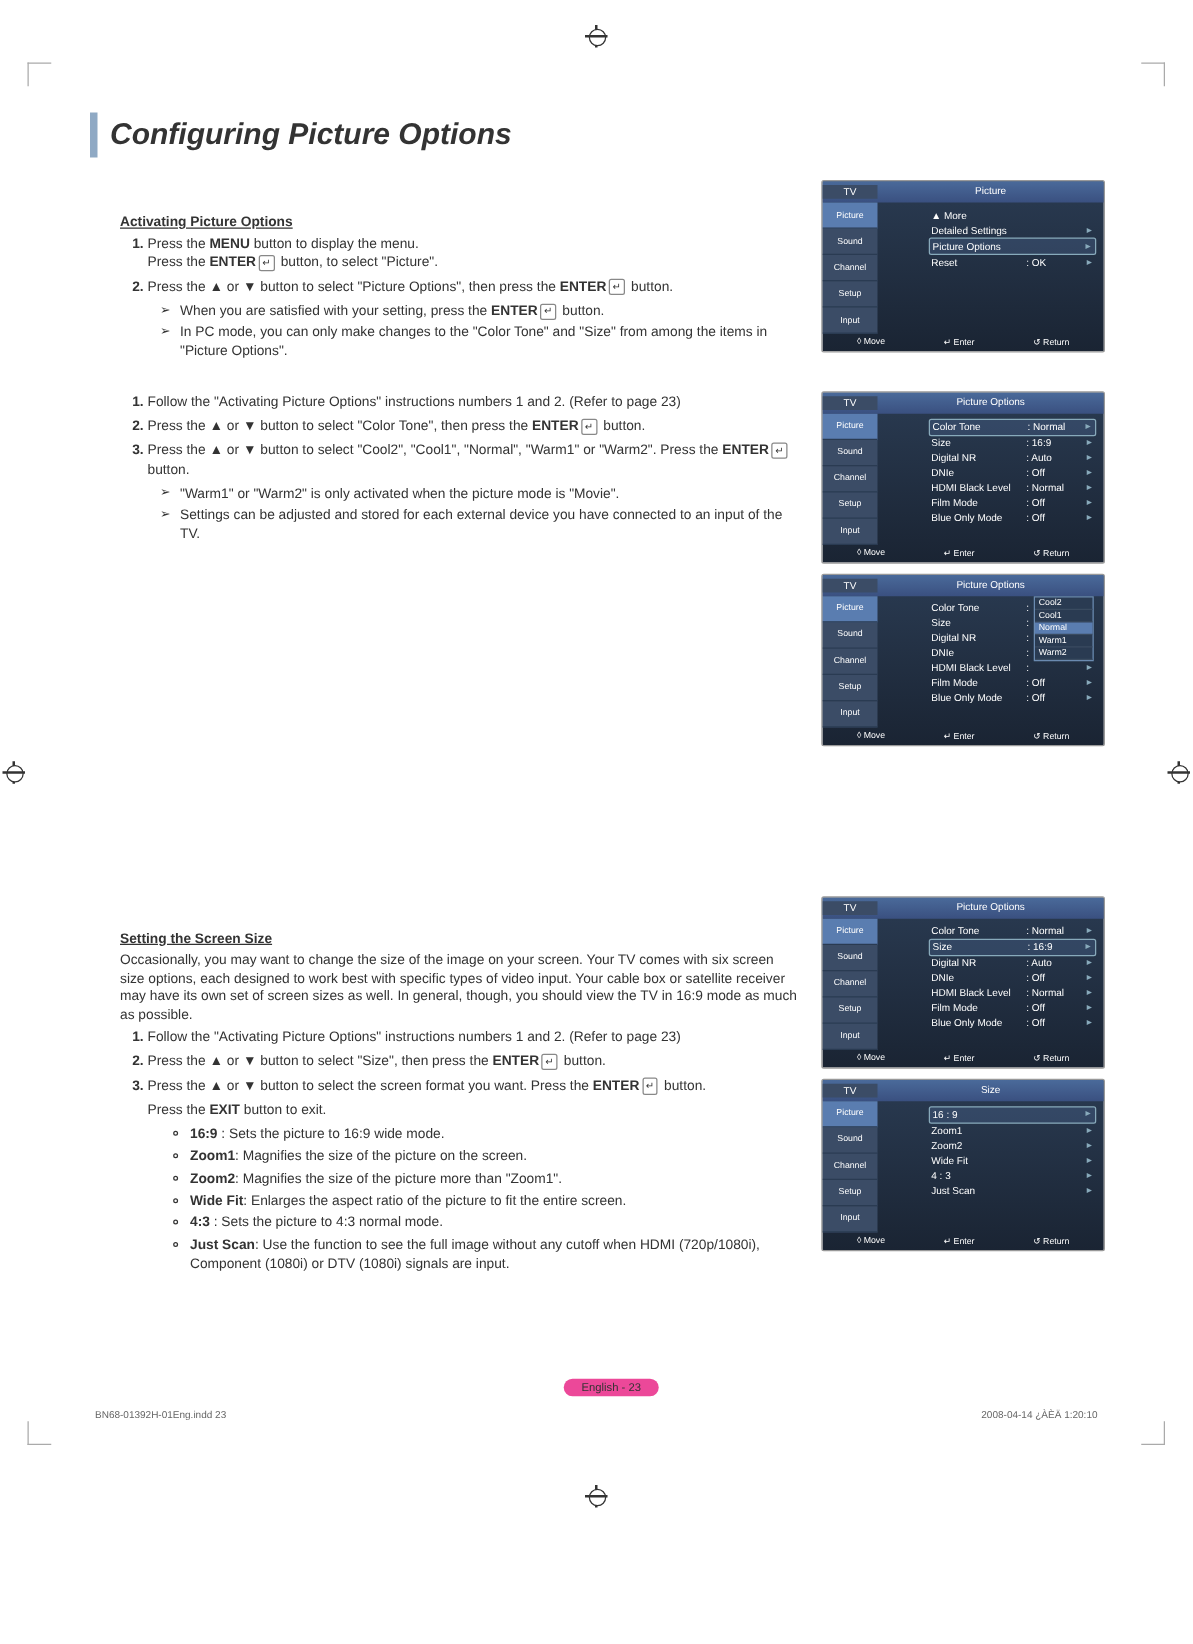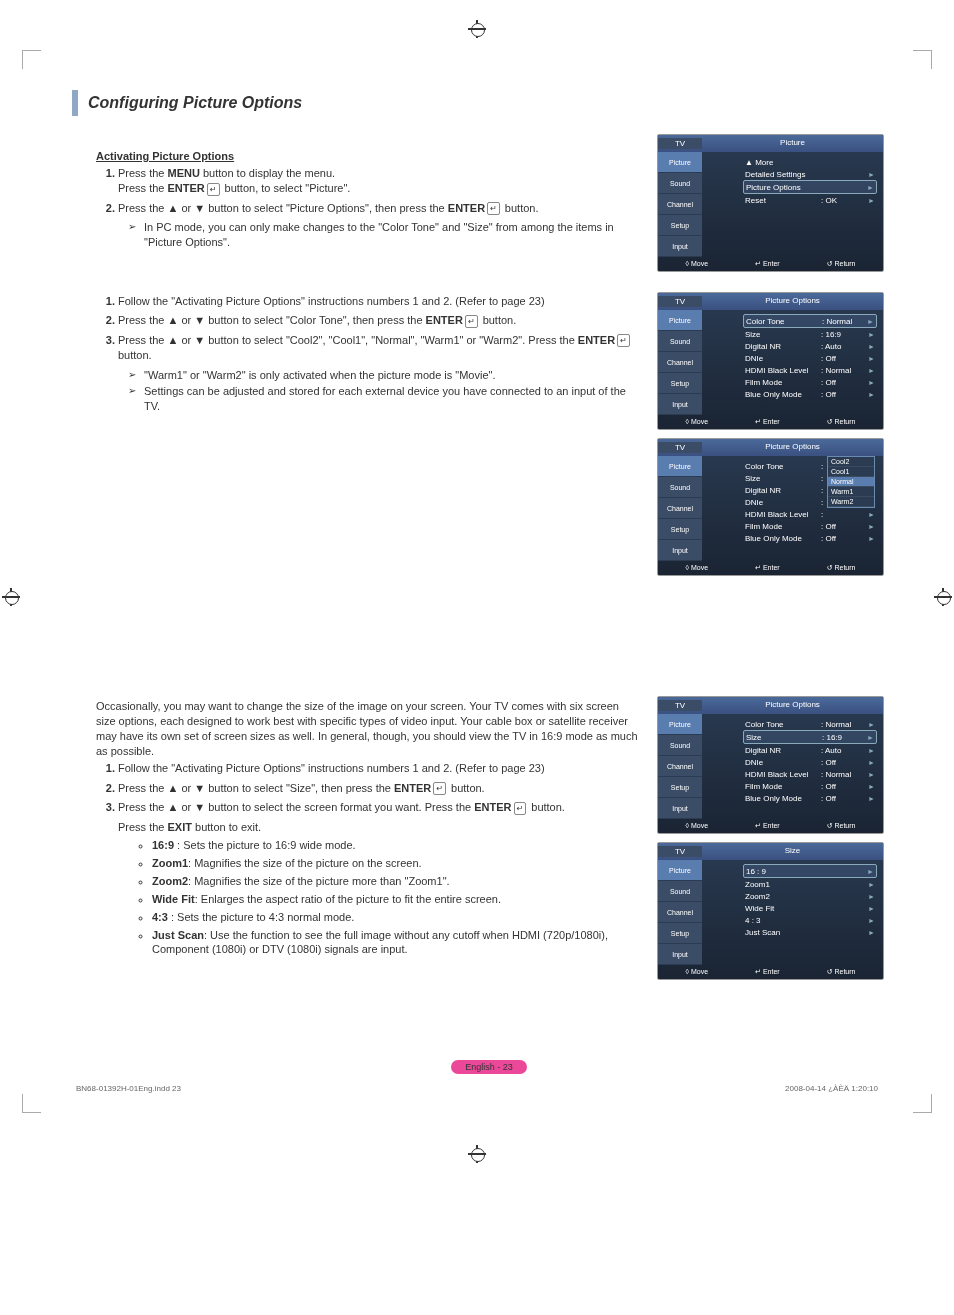--- a/index.html
+++ b/index.html
@@ -35,34 +35,34 @@
     background: #fff;
   }
   .ch-top { position: absolute; top: -40px; left: 50%; transform: translateX(-50%); }
   .ch-bottom { position: absolute; bottom: -30px; left: 50%; transform: translateX(-50%); }
   .ch-left { position: absolute; left: -30px; top: 50%; transform: translateY(-50%); }
   .ch-right { position: absolute; right: -30px; top: 50%; transform: translateY(-50%); }
 
   .page-title {
     border-left: 6px solid #8fa9c4;
     padding: 4px 10px;
-    font-size: 16px;
+    font-size: 24px;
     font-weight: bold;
     font-style: italic;
     color: #333;
     margin-bottom: 18px;
   }
   .content-wrap {
     padding-left: 24px;
   }
   .section-head {
     font-weight: bold;
     text-decoration: underline;
     margin-bottom: 4px;
-    margin-top: 16px;
+    margin-top: 28px;
   }
   .columns {
     display: flex;
     gap: 18px;
     align-items: flex-start;
   }
   .left-col {
     flex: 1;
     min-width: 0;
   }
@@ -273,20 +273,21 @@
       <div class="left-col">
         <div class="section-head">Activating Picture Options</div>
         <ol class="steps">
           <li>
             <span>Press the </span><b>MENU</b><span> button to display the menu.</span><br>
             <span>Press the </span><b>ENTER</b><span class="enter-icon"></span><span> button, to select "Picture".</span>
           </li>
           <li>
             <span>Press the ▲ or ▼ button to select "Picture Options", then press the </span><b>ENTER</b><span class="enter-icon"></span><span> button.</span>
             <ul class="sublist">
+              <li><span>When you are satisfied with your setting, press the </span><b>ENTER</b><span class="enter-icon"></span><span> button.</span></li>
               <li>In PC mode, you can only make changes to the "Color Tone" and "Size" from among the items in "Picture Options".</li>
             </ul>
           </li>
         </ol>
       </div>
       <div class="right-col">
 
         <div class="osd">
           <div class="osd-title">
               <div class="tvlabel">TV</div>
@@ -467,20 +468,21 @@
               <span>◊ Move</span>
               <span>↵ Enter</span>
               <span>↺ Return</span>
             </div>
         </div>
       </div>
     </div>
 
     <div class="columns" style="margin-top:120px">
       <div class="left-col">
+        <div class="section-head">Setting the Screen Size</div>
         <div class="para">Occasionally, you may want to change the size of the image on your screen. Your TV comes with six screen size options, each designed to work best with specific types of video input. Your cable box or satellite receiver may have its own set of screen sizes as well. In general, though, you should view the TV in 16:9 mode as much as possible.</div>
         <ol class="steps">
           <li>Follow the "Activating Picture Options" instructions numbers 1 and 2. (Refer to page 23)</li>
           <li><span>Press the ▲ or ▼ button to select "Size", then press the </span><b>ENTER</b><span class="enter-icon"></span><span> button.</span></li>
           <li><span>Press the ▲ or ▼ button to select the screen format you want. Press the </span><b>ENTER</b><span class="enter-icon"></span><span> button.</span>
             <div class="para" style="margin-top:4px"><span>Press the </span><b>EXIT</b><span> button to exit.</span></div>
             <ul class="bulleted">
               <li><b>16:9</b><span> : Sets the picture to 16:9 wide mode.</span></li>
               <li><b>Zoom1</b><span>: Magnifies the size of the picture on the screen.</span></li>
               <li><b>Zoom2</b><span>: Magnifies the size of the picture more than "Zoom1".</span></li>

